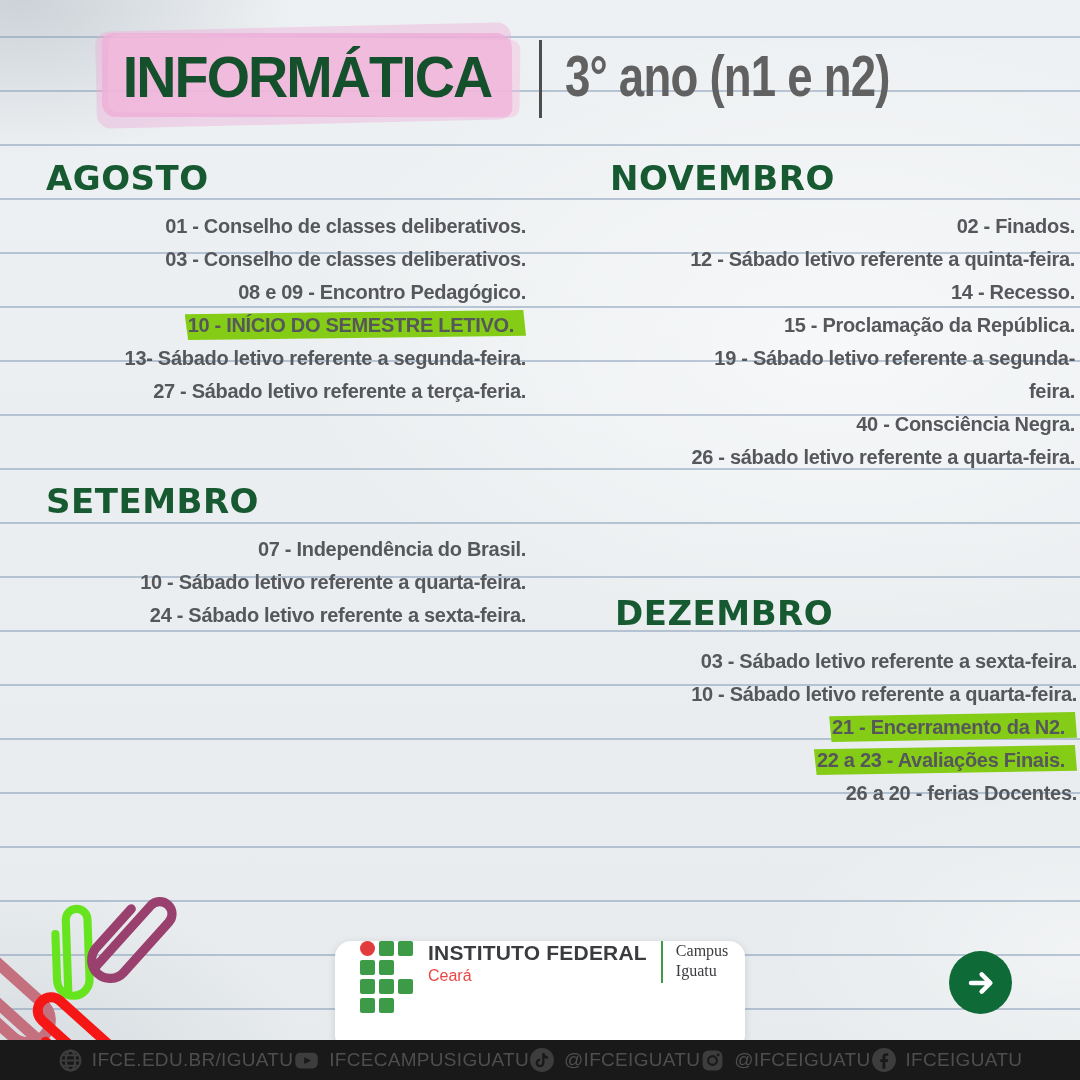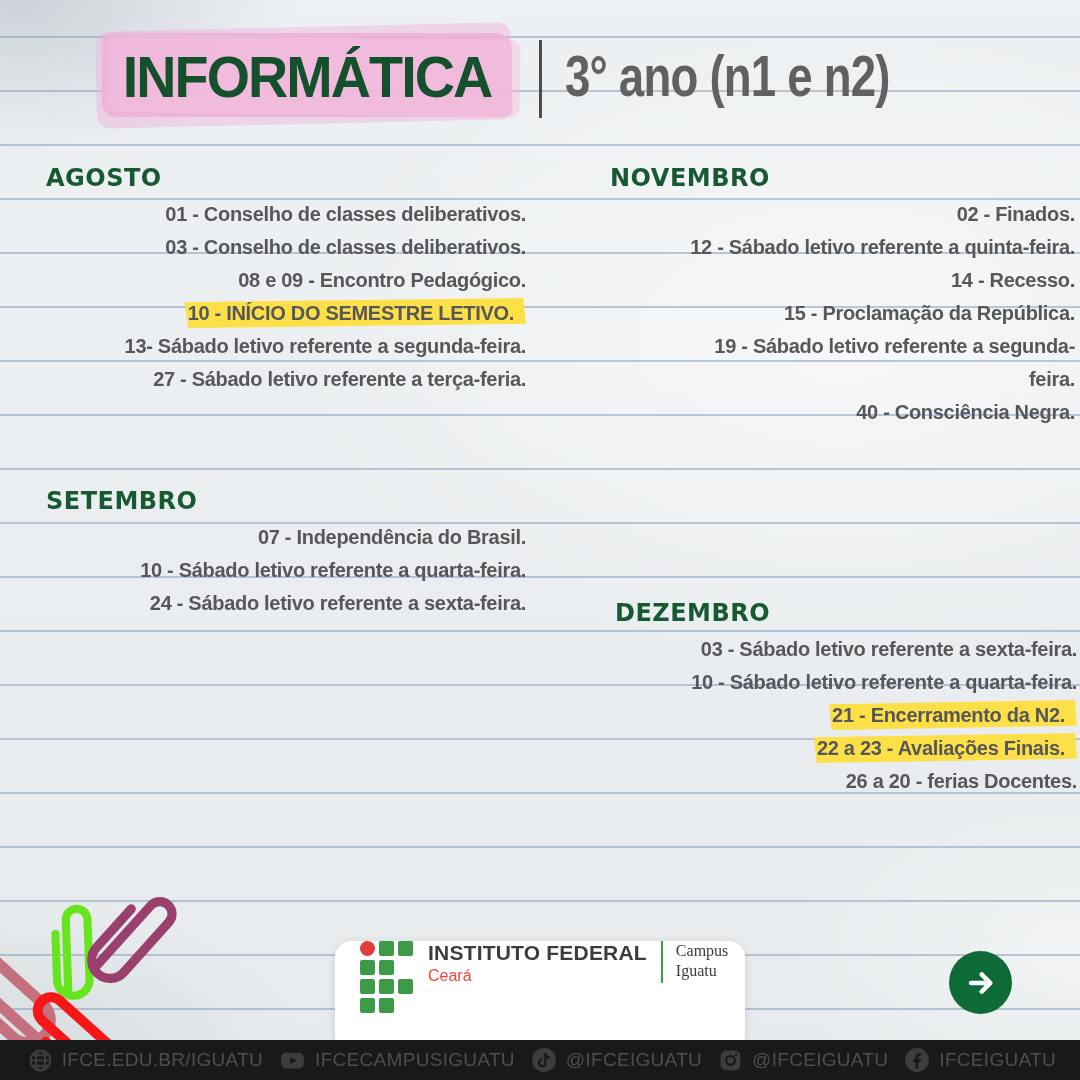--- a/index.html
+++ b/index.html
@@ -53,31 +53,31 @@
     font-family:"Liberation Sans",sans-serif;
   }
   
   .month{position:absolute;z-index:2;}
   .m-agosto{left:46px;top:158px;width:480px;}
   .m-setembro{left:46px;top:481px;width:480px;}
   .m-outubro{left:46px;top:706px;width:480px;}
   .m-novembro{left:610px;top:158px;width:465px;}
   .m-dezembro{left:615px;top:593px;width:462px;}
   .month-title{
-    margin:0 0 0 0;font-size:24px;line-height:40px;font-weight:800;
+    margin:0 0 12px 0;font-size:34px;line-height:40px;font-weight:800;
     letter-spacing:.5px;color:#175a31;font-family:"DejaVu Sans","Liberation Sans",sans-serif;
   }
   .events{list-style:none;margin:0;padding:0;text-align:right;}
   .events li{
     font-size:20px;line-height:33px;font-weight:700;color:#56575a;
     letter-spacing:-.3px;white-space:pre;
     font-family:"Liberation Sans",sans-serif;
   }
   .hl{
-    display:inline-block;background:#fde047;line-height:30px;
+    display:inline-block;background:#84cc16;line-height:30px;
     padding:0 12px 0 3px;margin-left:-3px;
     clip-path:polygon(0% 14%, 99.2% 0%, 100% 86%, 1% 100%);
   }
   
   .clip{position:absolute;z-index:2;}
   .clip svg{display:block;width:100%;height:100%;}
   .clip-rose{left:-34px;top:912px;width:92px;height:168px;transform:rotate(-48deg);}
   .clip-green{left:46px;top:898px;width:64px;height:122px;transform:rotate(-2deg);}
   .clip-purple{left:94px;top:878px;width:72px;height:138px;transform:rotate(42deg);}
   .clip-red{left:48px;top:968px;width:78px;height:150px;transform:rotate(-48deg);}
@@ -100,22 +100,22 @@
   .campus-block{font-size:16px;color:#3b3c40;line-height:20px;font-family:Liberation Serif, serif;}
   
   .arrow-btn{
     position:absolute;left:949px;top:951px;width:63px;height:63px;border-radius:50%;
     background:#0e6b37;z-index:4;display:flex;align-items:center;justify-content:center;
     border:none;cursor:pointer;
   }
   
   .footer{
     position:absolute;left:0;bottom:0;width:1080px;height:40px;background:#191919;z-index:5;
-    display:flex;align-items:center;justify-content:flex-end;
-    padding:0 24px;box-sizing:border-box;gap:16px;
+    display:flex;align-items:center;justify-content:center;
+    padding:0 24px;box-sizing:border-box;
   }
   .footer-item{display:flex;align-items:center;gap:9px;cursor:pointer;}
   .footer-item .label{
     font-size:19px;color:#4e4e4e;letter-spacing:.3px;font-weight:500;
     text-transform:uppercase;white-space:nowrap;
   }
   .fico{display:block;}
 </style>
 </head>
 <body>
@@ -156,20 +156,21 @@
   <section class="month m-novembro">
     <h3 class="month-title">NOVEMBRO</h3>
     <ul class="events">
       <li><span>02 - Finados.</span></li>
       <li><span>12 - Sábado letivo referente a quinta-feira.</span></li>
       <li><span>14 - Recesso.</span></li>
       <li><span>15 - Proclamação da República.</span></li>
       <li><span>19 - Sábado letivo referente a segunda-
 feira.</span></li>
       <li><span>40 - Consciência Negra.</span></li>
+      <li><span>26 - sábado letivo referente a quarta-feira.</span></li>
     </ul>
   </section>
 
   <section class="month m-dezembro">
     <h3 class="month-title">DEZEMBRO</h3>
     <ul class="events">
       <li><span>03 - Sábado letivo referente a sexta-feira.</span></li>
       <li><span>10 - Sábado letivo referente a quarta-feira.</span></li>
       <li><span class="hl">21 - Encerramento da N2.</span></li>
       <li><span class="hl">22 a 23 - Avaliações Finais.</span></li>

